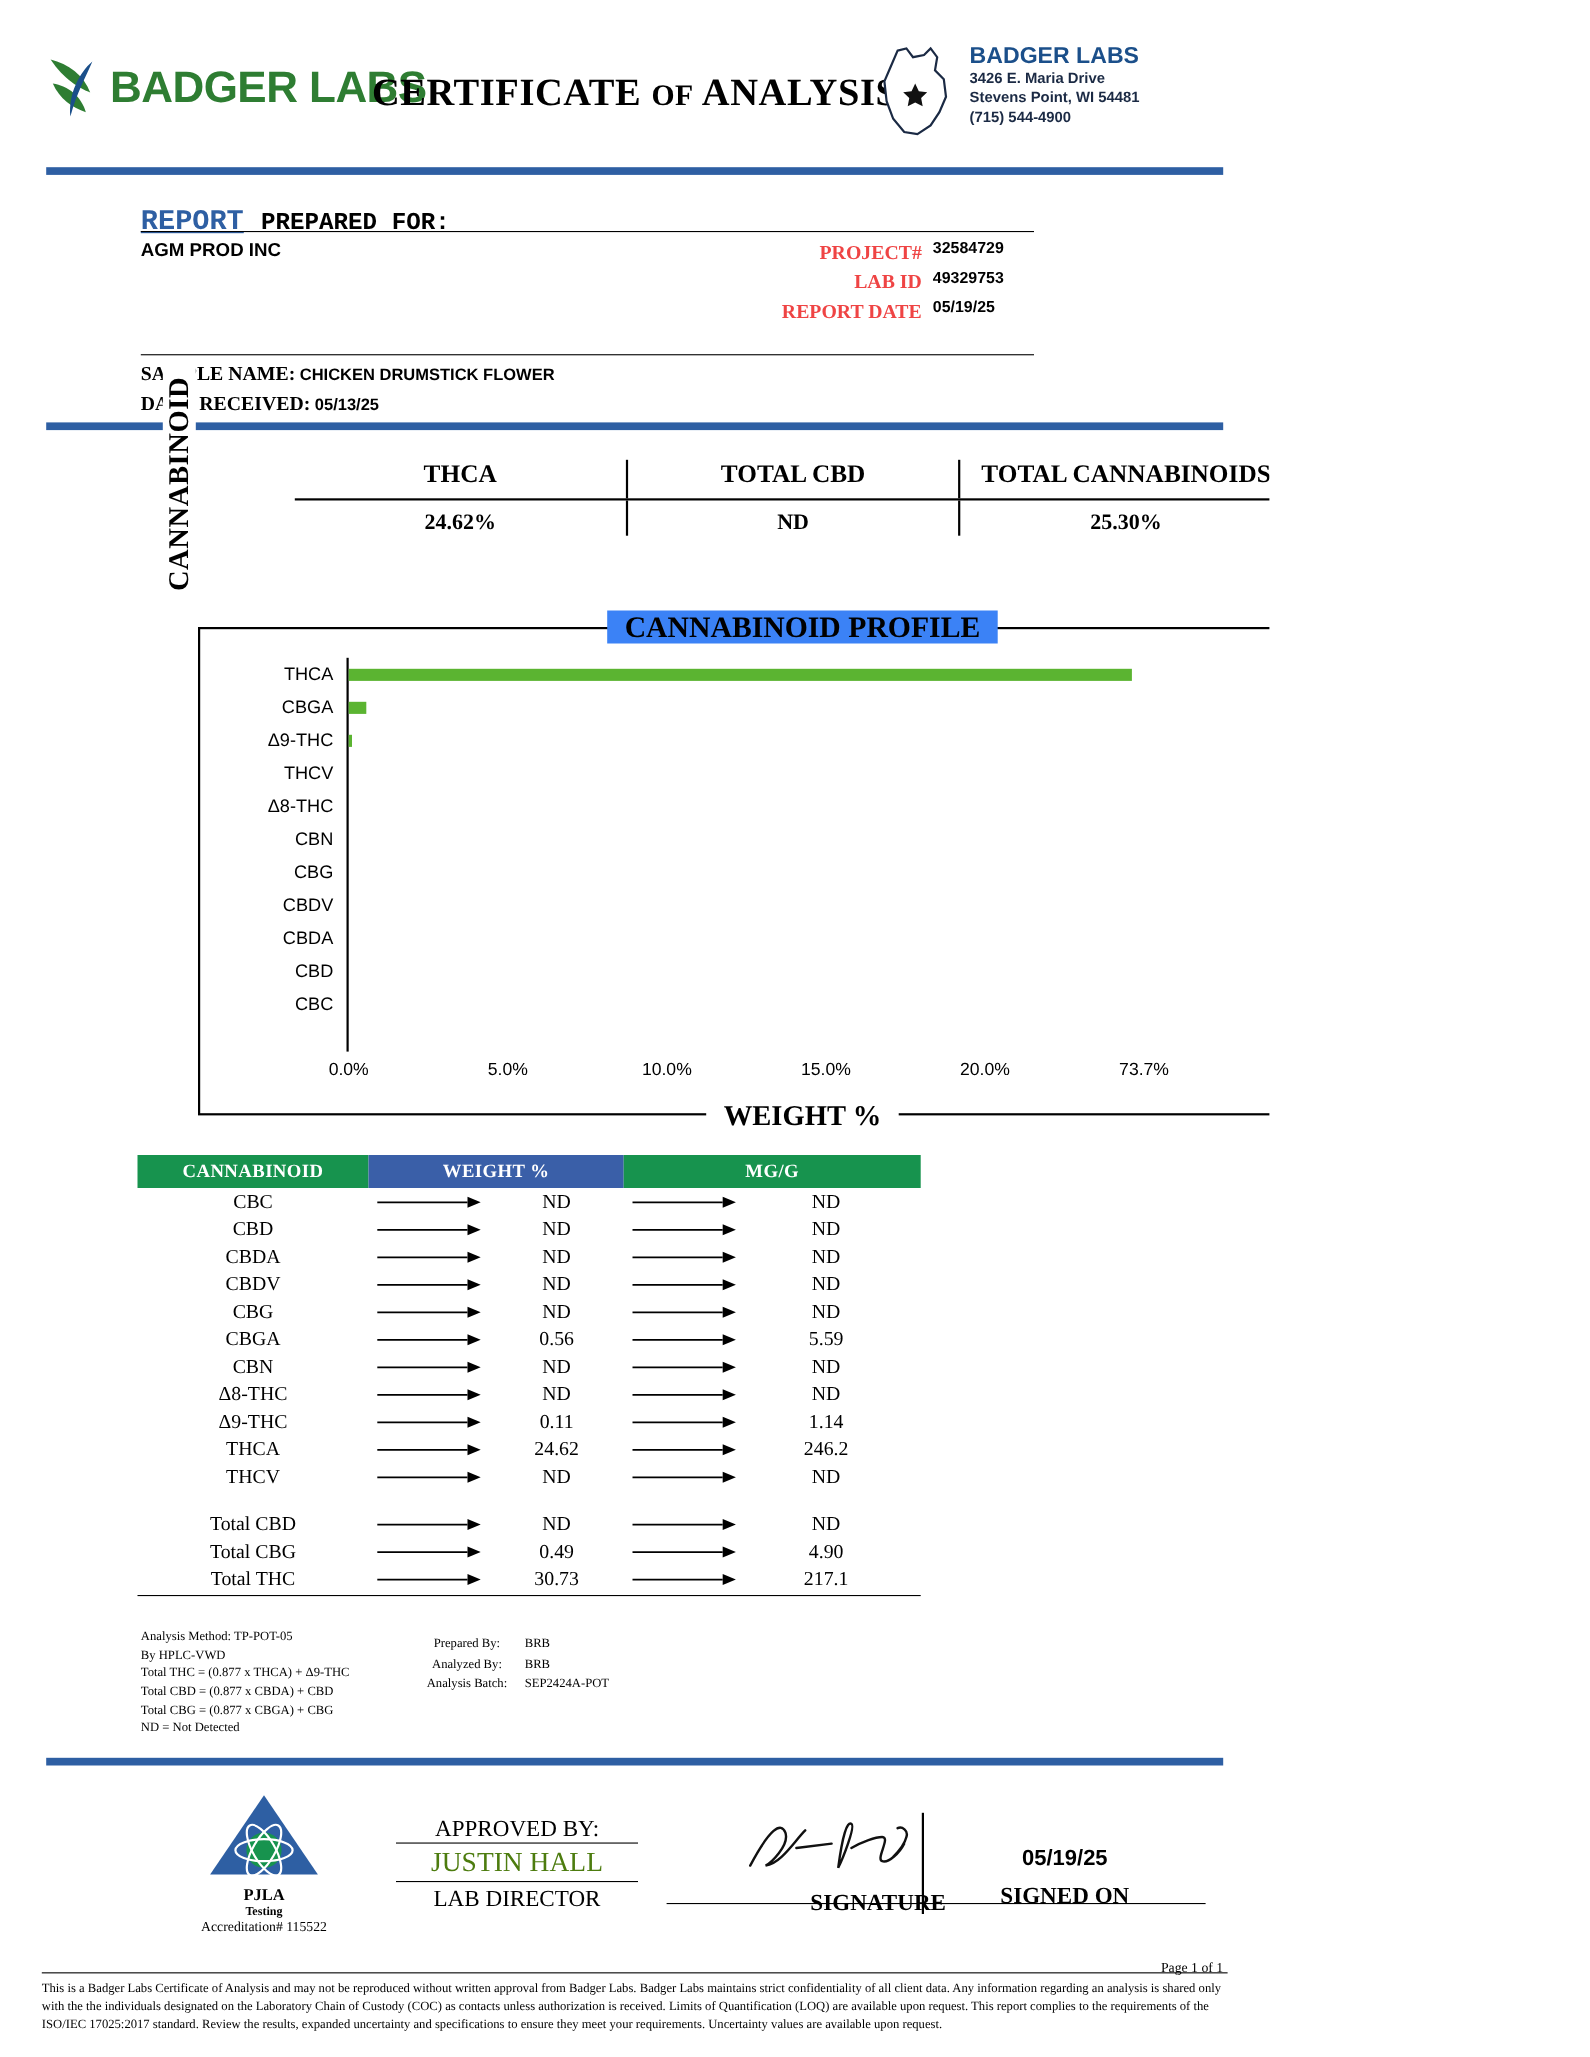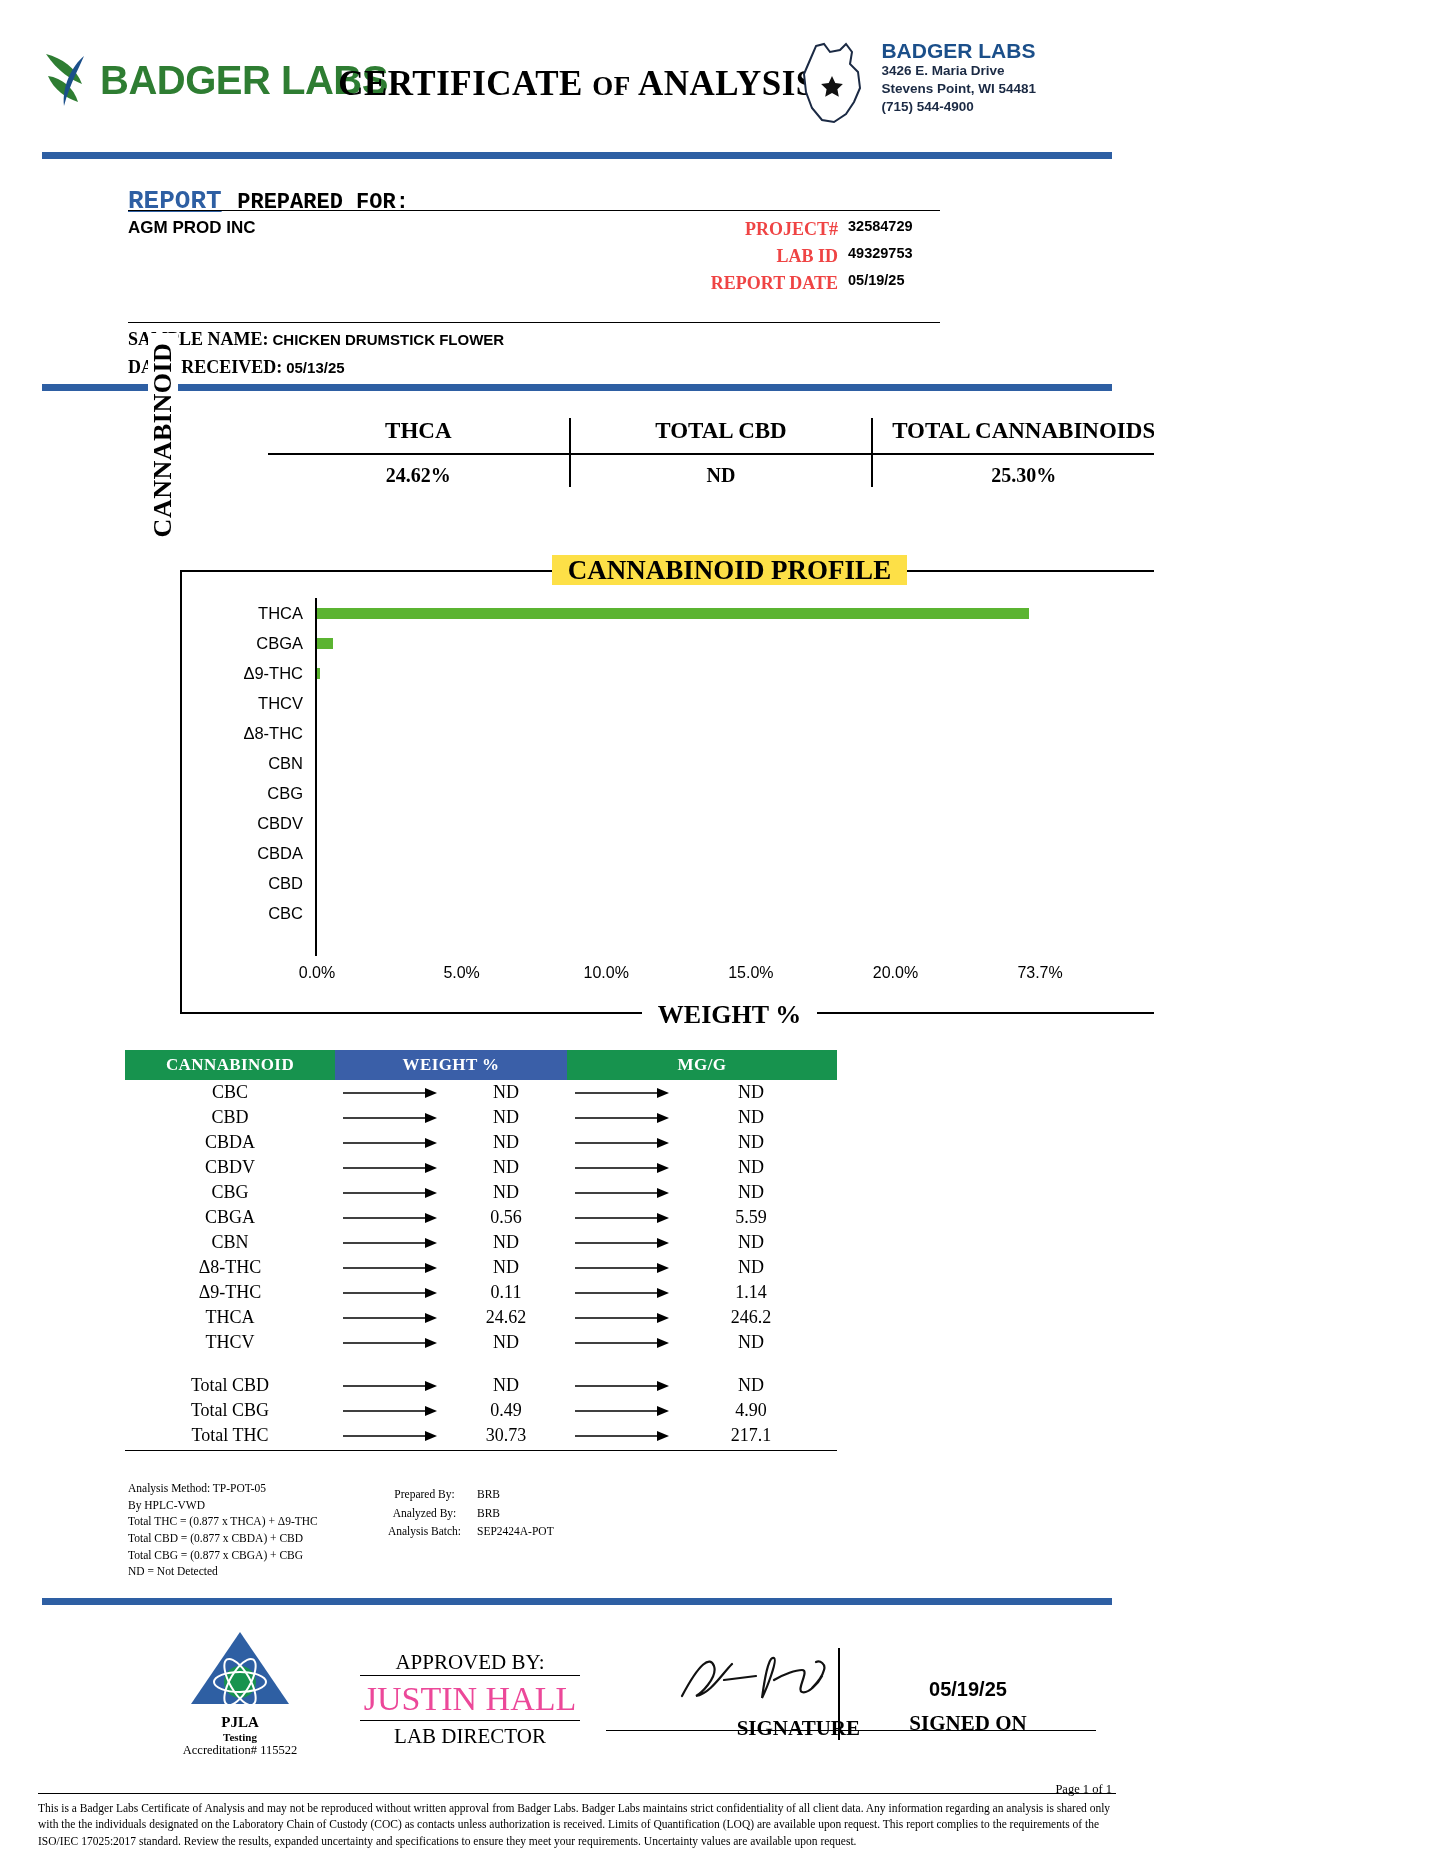--- a/index.html
+++ b/index.html
@@ -194,21 +194,21 @@
   }
   .chart-title {
     position: absolute;
     left: 0; right: 0; top: -17px;
     text-align: center;
     font-family: "Liberation Serif", serif;
     font-weight: bold;
     font-size: 27px;
   }
   .chart-title span {
-    background: #fde047;
+    background: #3b82f6;
     padding: 0 16px;
   }
   .xaxis-title {
     position: absolute;
     left: 0; right: 0; bottom: -18px;
     text-align: center;
     font-family: "Liberation Serif", serif;
     font-weight: bold;
     font-size: 26px;
   }
@@ -385,22 +385,22 @@
     left: 360px; top: 1650px;
     width: 220px;
     text-align: center;
   }
   .approved-label {
     font-family: "Liberation Serif", serif;
     font-size: 21px;
   }
   .approved-name {
     font-family: "Liberation Serif", serif;
-    font-size: 34px;
-    color: #ec4899;
+    font-size: 25px;
+    color: #4d7c0f;
     padding: 4px 0 2px;
   }
   .approved-line { height: 1px; background: #000; }
   .approved-role {
     font-family: "Liberation Serif", serif;
     font-size: 21px;
     padding-top: 3px;
   }
   .sig-area {
     position: absolute;

